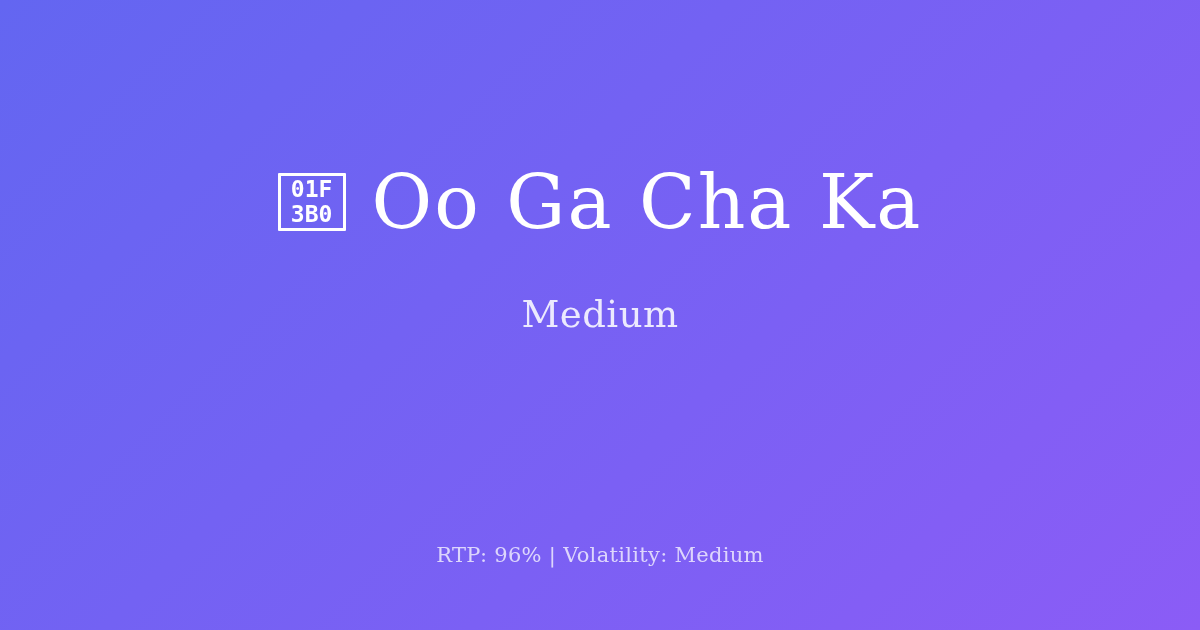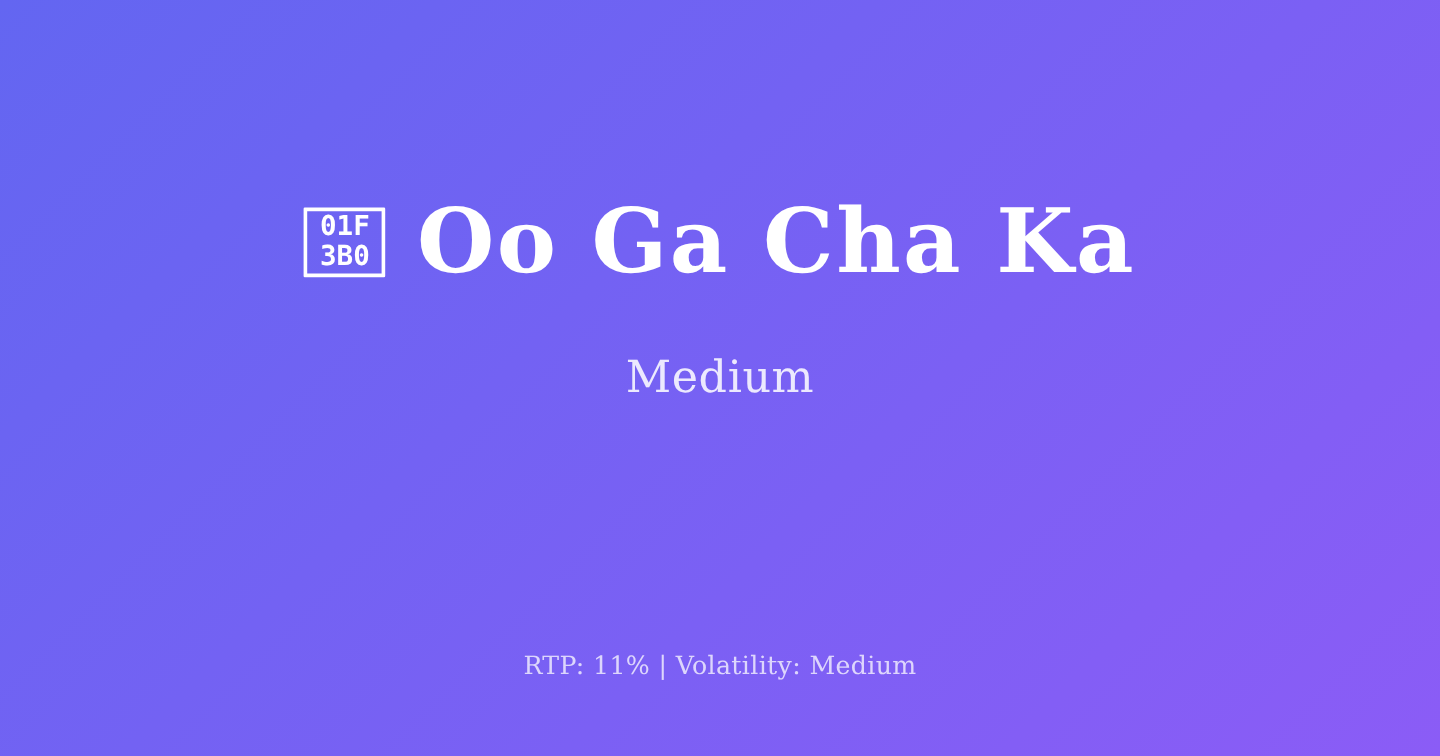--- a/index.html
+++ b/index.html
@@ -67,21 +67,21 @@
     letter-spacing: 0px;
     color: #FFFFFF;
     flex: 0 0 auto;
   }
   .tofu span {
     display: block;
   }
 
   .title-text {
     font-family: "DejaVu Serif", "Liberation Serif", serif;
-    font-weight: 700;
+    font-weight: 400;
     font-size: 74px;
     line-height: 1.06;
     letter-spacing: 2px;
     color: #FFFFFF;
     margin: 0;
   }
 
   .subtitle {
     margin: 52px 0 0 0;
     font-family: "DejaVu Serif", "Liberation Serif", serif;
@@ -121,16 +121,16 @@
         <span>3B0</span>
       </span>
       <h1 class="title-text">Oo Ga Cha Ka</h1>
     </div>
 
     <div class="subtitle">Medium</div>
 
   </div>
 
   <div class="meta">
-    <span>RTP: 11% | Volatility: Medium</span>
+    <span>RTP: 96% | Volatility: Medium</span>
   </div>
 
 </div>
 
 </body></html>

